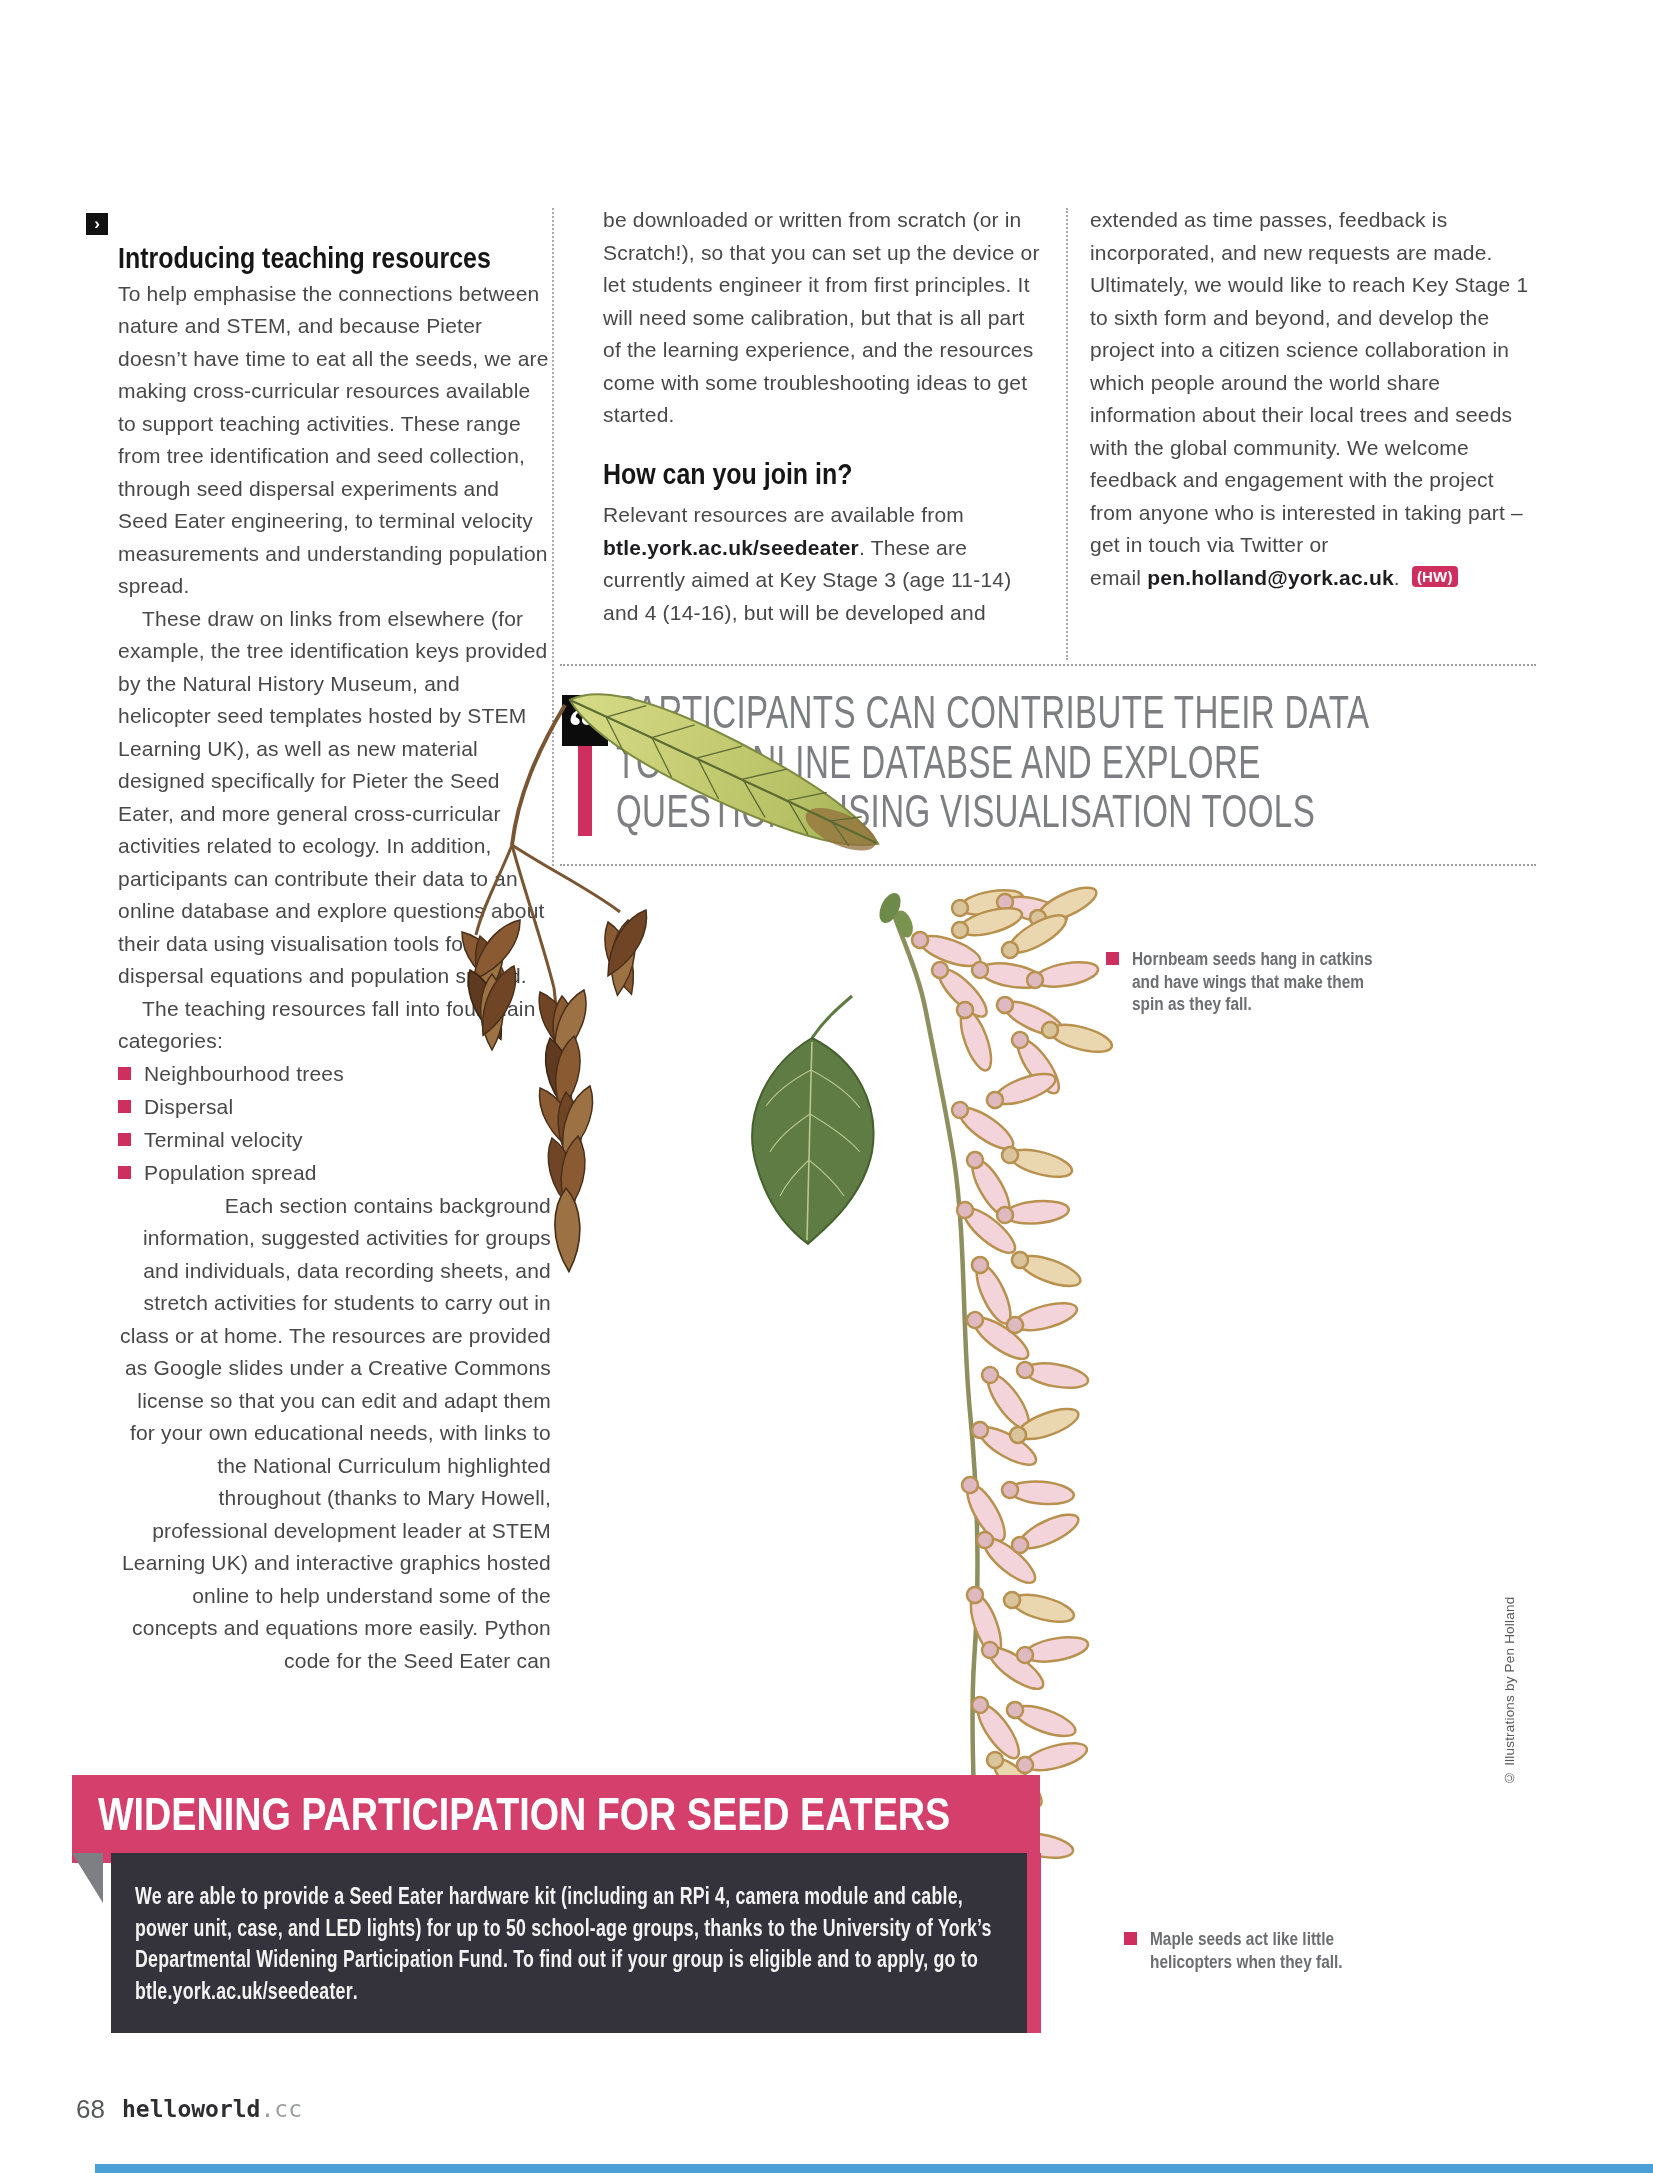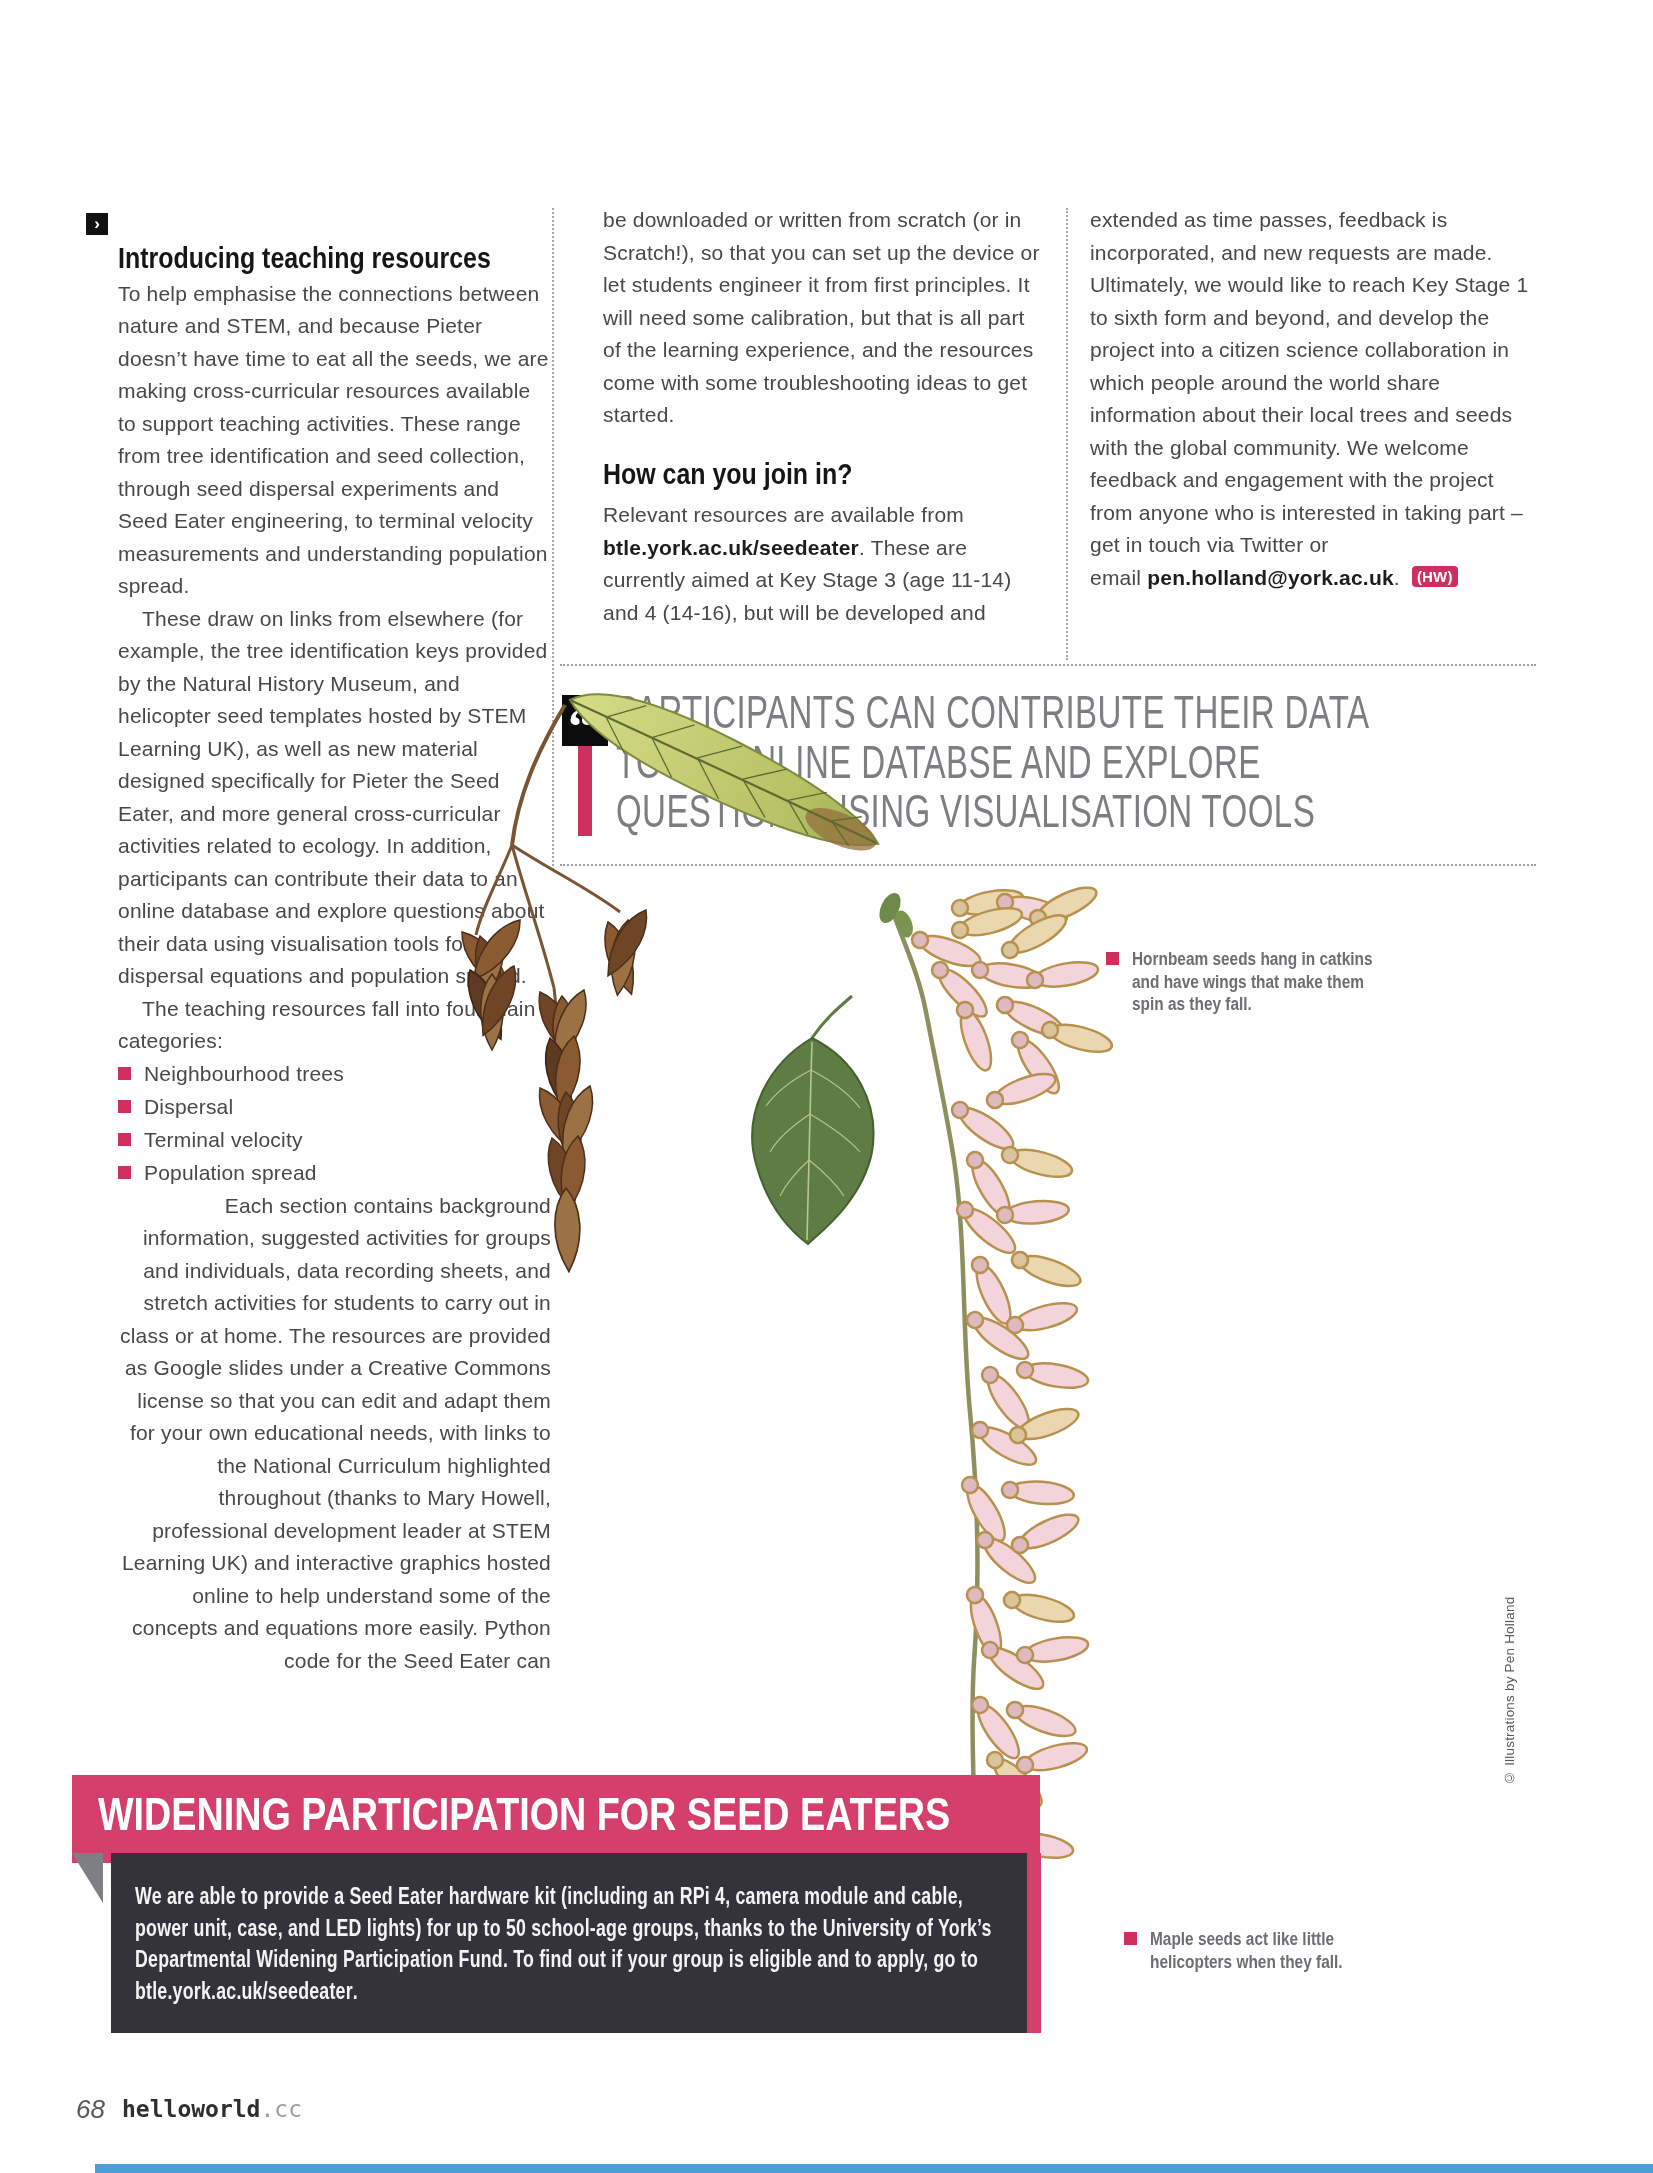--- a/index.html
+++ b/index.html
@@ -53,21 +53,21 @@
   .fold { position:absolute; left:72px; top:1853px; width:31px; height:50px; background:#7d7f83;
           clip-path:polygon(0 0, 100% 0, 100% 100%); }
   .darkbox { position:absolute; left:103px; top:1853px; width:924px; height:180px;margin-left:8px; }
   .db-text { position:absolute; left:24px; top:27px; transform:scaleX(.74); transform-origin:0 0; }
   .db-line { white-space:nowrap; color:#f4f4f4; font-size:24px; font-weight:bold; line-height:31.5px;
              letter-spacing:.3px; }
   .pinkstrip { position:absolute; left:1027px; top:1853px; width:14px; height:180px; }
 
   
   .bluebar { position:absolute; left:95px; top:2164px; width:1558px; height:9px; }
-  .pagenum { position:absolute; left:76px; top:2094px; font-size:26px; color:#58595b;font-style:italic; }
+  .pagenum { position:absolute; left:76px; top:2094px; font-size:26px; color:#58595b; }
   .sitelogo { position:absolute; left:122px; top:2096px; font-family:"DejaVu Sans Mono", monospace;
               font-size:23px; }
   .sitelogo .nm { font-weight:bold; color:#2e2e30; }
   .sitelogo .tld { color:#9b9da0; }
   .credit { position:absolute; left:1502px; top:1545px; height:240px; writing-mode:vertical-rl;
             transform:rotate(180deg); font-size:13.5px; color:#58595b; letter-spacing:.2px; }
 
   .illus { position:absolute; left:420px; top:640px; }
 </style>
 </head>

